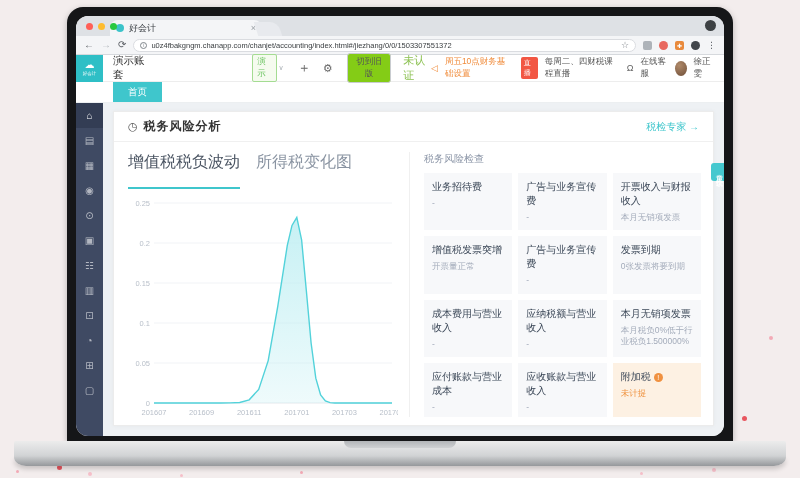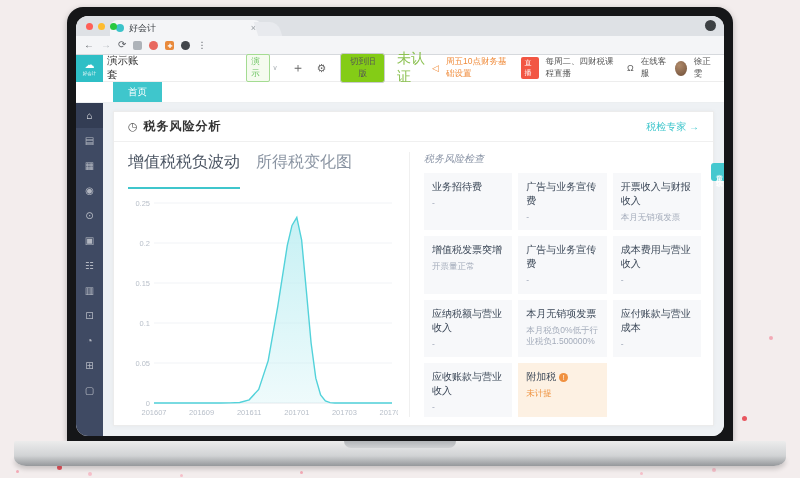--- a/index.html
+++ b/index.html
@@ -52,29 +52,29 @@
   .ext.dark { background:#42464b; border-radius:50%; }
   .menu-dots { font-size:9px; color:#5f6368; }
 
   
   .appbar { height:27px; background:#fff; border-bottom:1px solid #ededed;
     display:flex; align-items:center; }
   .logo { width:27px; height:27px; background:#2fbfc6; color:#fff; display:flex;
     flex-direction:column; align-items:center; justify-content:center; flex:none; }
   .logo .cloud { font-size:10px; line-height:1; }
   .logo .logo-txt { font-size:5px; transform:scale(.9); }
-  .acct-title { font-size:10.5px; color:#333; margin-left:4px; }
+  .acct-title { font-size:10.5px; color:#333; margin-left:10px; }
   .period-badge { margin-left:104px; font-size:8.5px; color:#6cc463; border:1px solid #a4dc92;
     background:#f5fbef; border-radius:2px; padding:1px 4px; }
   .chev { font-size:7px; color:#aab0b6; margin-left:2px; }
   .plus-btn { font-size:13px; color:#666; margin-left:14px; }
   .gear-btn { font-size:11px; color:#666; margin-left:12px; }
   .oldver-btn { font-size:8.5px; color:#555; border:1px solid #c9ccd0; border-radius:3px;
     padding:2px 7px; margin-left:14px; background:#84cc16; }
-  .cert-txt { font-size:14px; color:#8cc152; margin-left:12px; }
+  .cert-txt { font-size:11px; color:#8cc152; margin-left:12px; }
   .appbar-right { margin-left:auto; display:flex; align-items:center; gap:7px; padding-right:10px; }
   .speaker-ic { color:#f08c3c; font-size:9px; }
   .promo-orange { font-size:8.5px; color:#f08c3c; }
   .live-badge { font-size:7px; color:#fff; background:#f25643; border-radius:2px; padding:1px 3px; }
   .promo-dark { font-size:8.5px; color:#555; }
   .headset-ic { font-size:9px; color:#666; }
   .svc-txt { font-size:8.5px; color:#555; }
   .avatar { width:15px; height:15px; border-radius:50%;
     background:radial-gradient(circle at 35% 30%,#b08a6a,#6e4e38); }
   .user-name { font-size:8.5px; color:#555; }
@@ -98,21 +98,21 @@
   .card-title { font-size:12px; color:#333; font-weight:bold; letter-spacing:1px; }
   .expert-link { margin-left:auto; font-size:10px; color:#3fc6cc; }
   .card-body { display:flex; height:calc(100% - 30px); padding:10px 0 8px 14px; }
 
   .chart-pane { width:282px; flex:none; border-right:1px solid #f0f0f0; padding-right:8px; }
   .chart-tabs { display:flex; gap:16px; margin-bottom:4px; }
   .chart-tab { font-size:16px; color:#8a94a2; padding-bottom:14px; }
   .chart-tab.active { color:#4a5462; border-bottom:2px solid #3fc6cc; }
 
   .risk-pane { flex:1; padding:0 12px 0 14px; overflow:hidden; }
-  .risk-title { font-size:10px; color:#8a94a6; margin-bottom:7px;font-style:italic; }
+  .risk-title { font-size:10px; color:#8a94a6; margin-bottom:7px; }
   .risk-grid { display:grid; grid-template-columns:repeat(3,1fr); gap:6px;
     grid-auto-rows:minmax(51px,auto); }
   .risk-cell { background:#f7f8fa; padding:7px 8px; }
   .risk-cell.warn { background:#fdf1e3; }
   .risk-cell-title { font-size:10px; color:#3c4858; display:flex; align-items:center; gap:3px; }
   .warn-badge { width:9px; height:9px; border-radius:50%; background:#f09140; color:#fff;
     font-size:7px; display:inline-flex; align-items:center; justify-content:center; flex:none; }
   .risk-cell-sub { font-size:8.5px; color:#a3abba; margin-top:4px; line-height:1.35; }
   .risk-cell.warn .risk-cell-sub { color:#ef9340; }
 
@@ -150,20 +150,25 @@
         <span class="tab-close">×</span>
       </div>
       <div class="newtab-stub"></div>
       <div class="tabbar-profile"></div>
     </div>
 
     <div class="urlbar">
       <span class="nav-ic">←</span>
       <span class="nav-ic dim">→</span>
       <span class="nav-ic">⟳</span>
+      <div class="url-field">
+        <span class="url-info">i</span>
+        <span class="url-text">u0z4fbakgngm.chanapp.com/chanjet/accounting/index.html#/jiezhang/0/0/1503307551372</span>
+        <span class="star">☆</span>
+      </div>
       <div class="ext puzzle"></div>
       <div class="ext red"></div>
       <div class="ext orange"></div>
       <div class="ext dark"></div>
       <span class="menu-dots">⋮</span>
     </div>
 
     <div class="appbar">
       <div class="logo">
         <span class="cloud">☁</span>
@@ -290,20 +295,24 @@
                   </div>
                   <div class="risk-cell">
                     <div class="risk-cell-title">增值税发票突增</div>
                     <div class="risk-cell-sub">开票量正常</div>
                   </div>
                   <div class="risk-cell">
                     <div class="risk-cell-title">广告与业务宣传费</div>
                     <div class="risk-cell-sub">-</div>
                   </div>
                   <div class="risk-cell">
+                    <div class="risk-cell-title">发票到期</div>
+                    <div class="risk-cell-sub">0张发票将要到期</div>
+                  </div>
+                  <div class="risk-cell">
                     <div class="risk-cell-title">成本费用与营业收入</div>
                     <div class="risk-cell-sub">-</div>
                   </div>
                   <div class="risk-cell">
                     <div class="risk-cell-title">应纳税额与营业收入</div>
                     <div class="risk-cell-sub">-</div>
                   </div>
                   <div class="risk-cell">
                     <div class="risk-cell-title">本月无销项发票</div>
                     <div class="risk-cell-sub">本月税负0%低于行业税负1.500000%</div>

